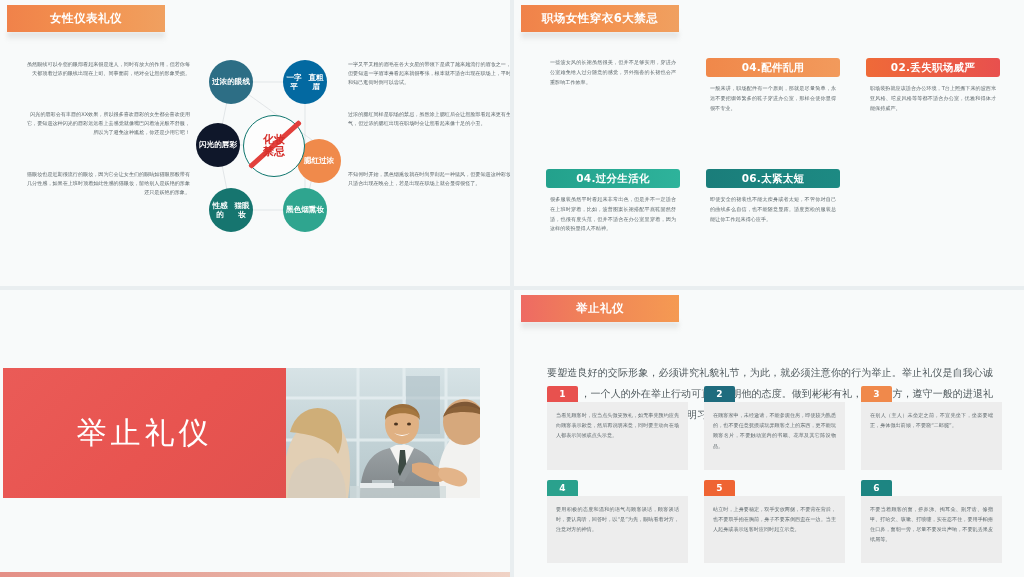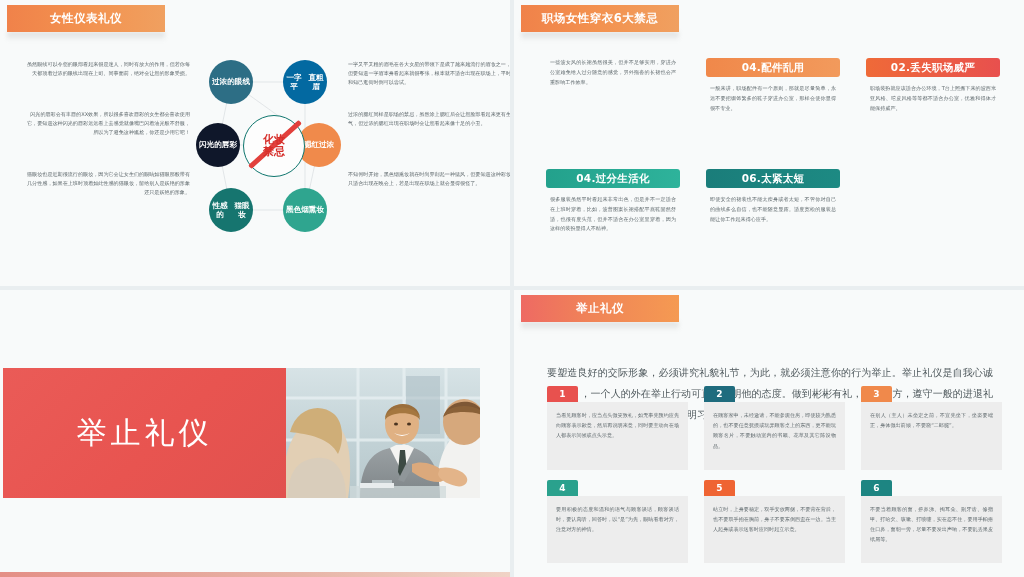--- a/index.html
+++ b/index.html
@@ -51,21 +51,21 @@
   .diagram { position:absolute; left:207px; top:18px; width:134px; height:178px; }
   .node {
     position:absolute; border-radius:50%;
     display:flex; align-items:center; justify-content:center;
     color:#fff; font-size:7.6px; font-weight:bold; line-height:1.22;
     text-align:center;
   }
   .node span { display:block; }
   .n1 { width:44px;height:44px; left:2px;  top:0px;   background:#2d6e85; }
   .n2 { width:44px;height:44px; left:76px; top:0px;   background:#0369a1;align-items:center; }
-  .n3 { width:44px;height:44px; left:90px; top:63px;  background:#f08a4b; }
+  .n3 { width:44px;height:44px; left:90px; top:79px;  background:#f08a4b; }
   .n4 { width:44px;height:44px; left:76px; top:128px; background:#2fa58f; }
   .n5 { width:44px;height:44px; left:2px;  top:128px; background:#16756f; }
   .n6 { width:44px;height:44px; left:-11px;top:63px;  background:#0f172a; }
   .center-badge {
     position:absolute; left:36px; top:55px; width:62px; height:62px;
     border-radius:50%; border:1px solid #0f766e;
     display:flex; align-items:center; justify-content:center;
     color:#d62f2b; font-size:11px; font-weight:bold; line-height:1.08;
     text-align:center; background:#fdfdfd;
   }

